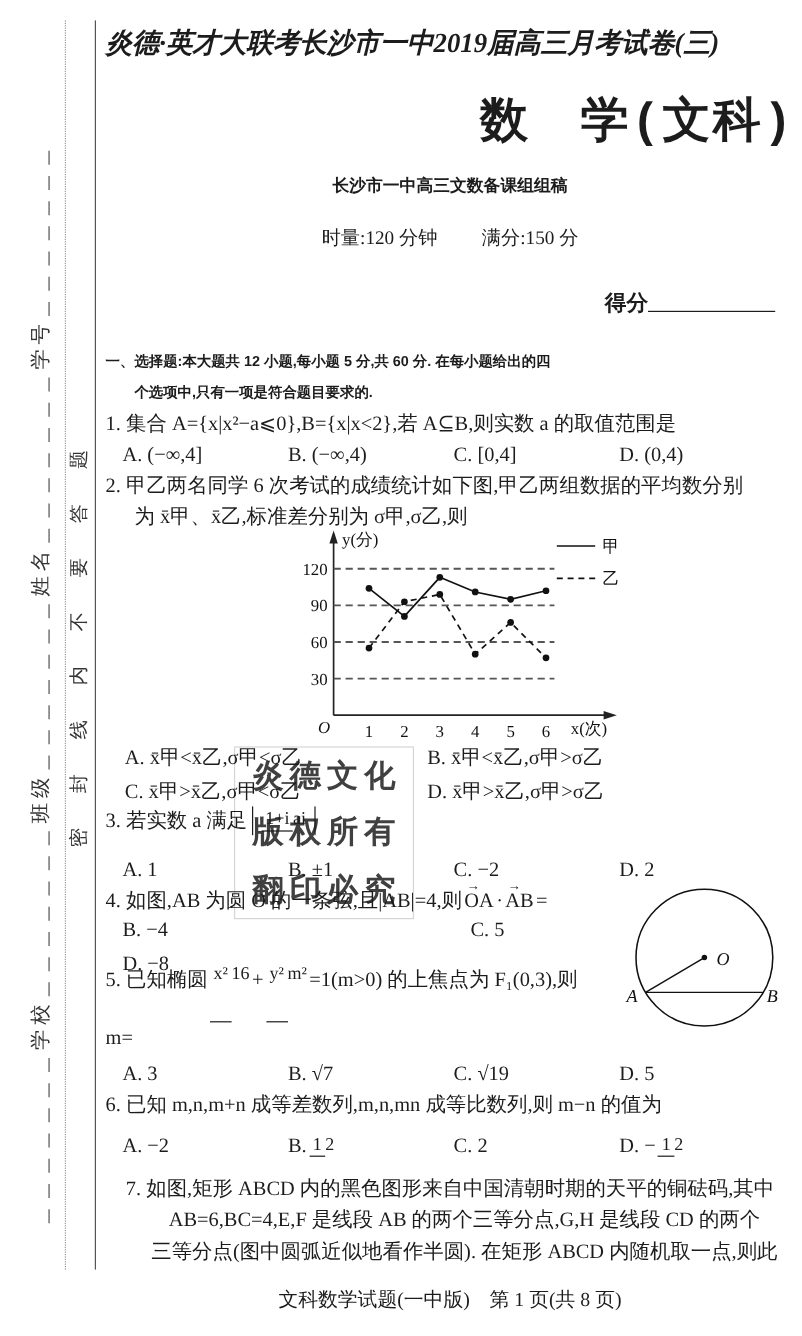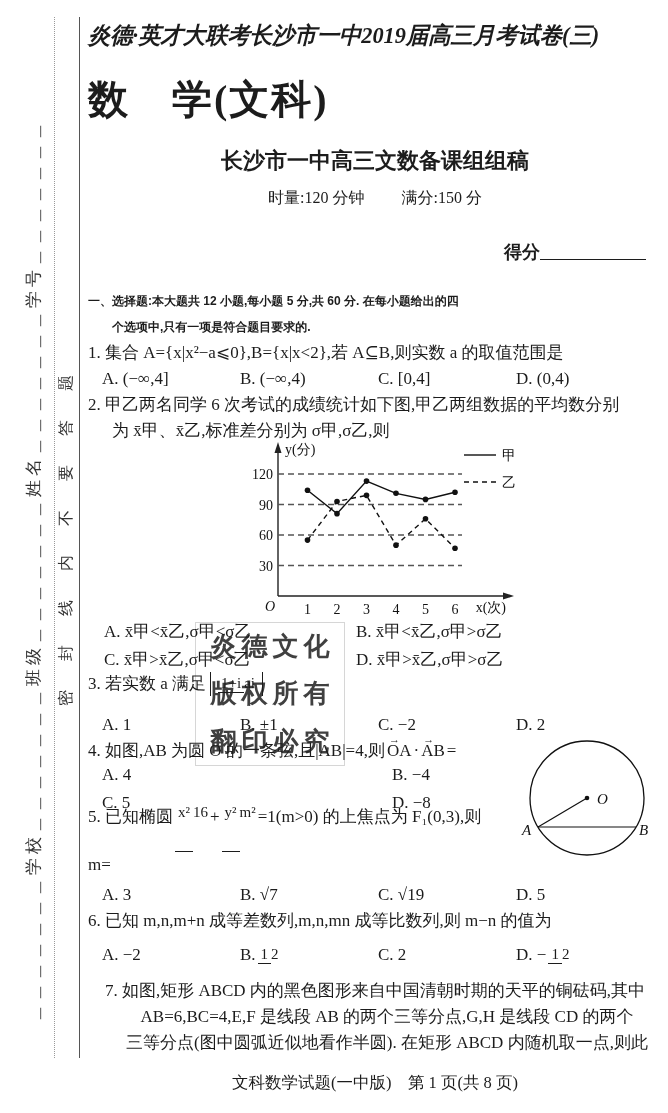--- a/index.html
+++ b/index.html
@@ -19,23 +19,23 @@
   .watermark{position:absolute;left:195px;top:622px;width:148px;height:142px;z-index:0;
         border:1px solid #d6d6d6;display:flex;flex-direction:column;justify-content:space-around;
         align-items:center;color:#404040;font-size:26px;letter-spacing:5px;
         font-family:"Liberation Serif","DejaVu Serif",serif;font-weight:bold;}
   .watermark div{white-space:nowrap;text-indent:5px;}
   
   .content{position:absolute;left:88px;top:0;width:574px;height:1113px;z-index:1;}
   .content > div{position:absolute;width:100%;}
   .hdr-title{top:20px;left:0;font-size:23px;font-weight:bold;font-style:italic;white-space:nowrap;
         transform:scaleX(.97);transform-origin:0 50%;}
-  .main-title{top:72px;text-align:left;font-size:40px;font-weight:bold;letter-spacing:2px;
-        font-family:Liberation Serif, serif;}
-  .subtitle{top:146px;text-align:center;font-size:22px;font-weight:bold;
+  .main-title{top:72px;text-align:right;font-size:40px;font-weight:bold;letter-spacing:2px;
+        font-family:Liberation Mono, monospace;}
+  .subtitle{top:146px;text-align:center;font-size:14px;font-weight:bold;
         font-family:"Liberation Sans","DejaVu Sans",sans-serif;}
   .meta-row{top:188px;display:flex;justify-content:center;gap:37px;font-size:16px;}
   .score-row{top:240px;left:416px;width:240px;font-size:18px;font-weight:bold;
         font-family:"Liberation Sans","DejaVu Sans",sans-serif;}
   .score-blank{display:inline-block;width:106px;height:18px;border-bottom:1.5px solid #1c1c1c;
         vertical-align:-2px;}
   .section-head{top:288px;font-size:12px;font-weight:bold;line-height:26px;
         font-family:"Liberation Sans","DejaVu Sans",sans-serif;}
   .section-head .l2{text-indent:24px;}
   .q{font-size:17px;line-height:26px;}
@@ -201,21 +201,20 @@
       <span class="opt">A. 1</span>
       <span class="opt">B. ±1</span>
       <span class="opt">C. −2</span>
       <span class="opt">D. 2</span>
     </div>
 
     <div class="q q4">
       <span>4. 如图,AB 为圆 O 的一条弦,且|AB|=4,则</span><span class="vec">OA</span><span>·</span><span class="vec">AB</span><span>=</span>
     </div>
     <div class="q4opts" style="position:absolute;">
-      <span>A. 4</span>
       <span>B. −4</span>
       <span>C. 5</span>
       <span>D. −8</span>
     </div>
 
     <div class="fig-wrap">
       <svg width="148" height="134">
         <circle cx="67" cy="64" r="57" fill="none" stroke="#111" stroke-width="1.3"></circle>
         <line x1="18" y1="93" x2="116" y2="93" stroke="#111" stroke-width="1.2"></line>
         <line x1="18" y1="93" x2="67" y2="64" stroke="#111" stroke-width="1.2"></line>

